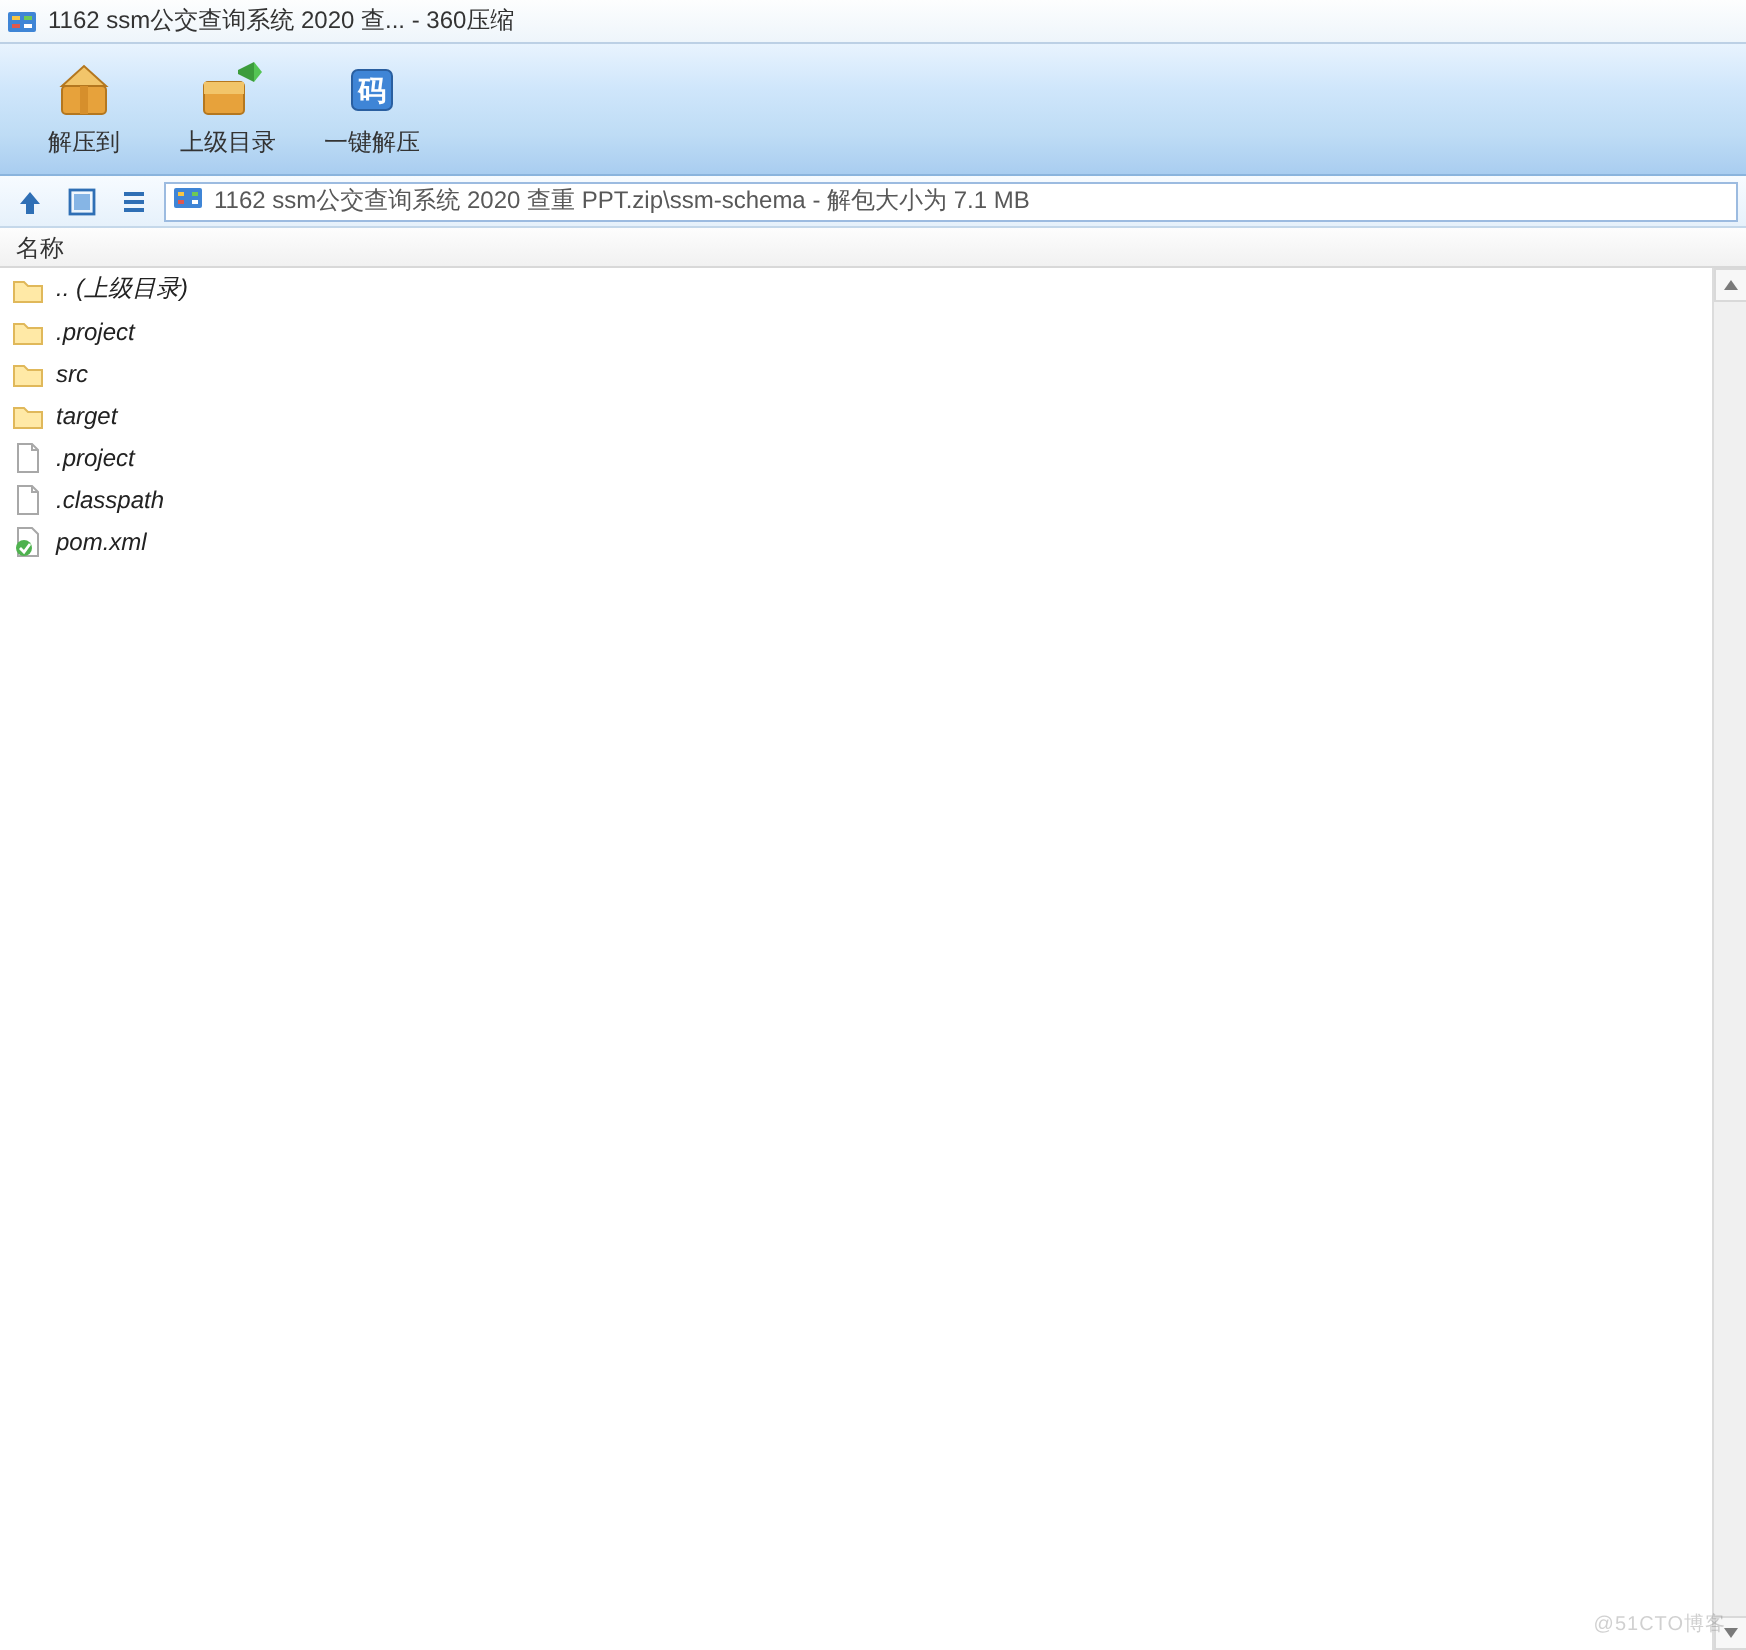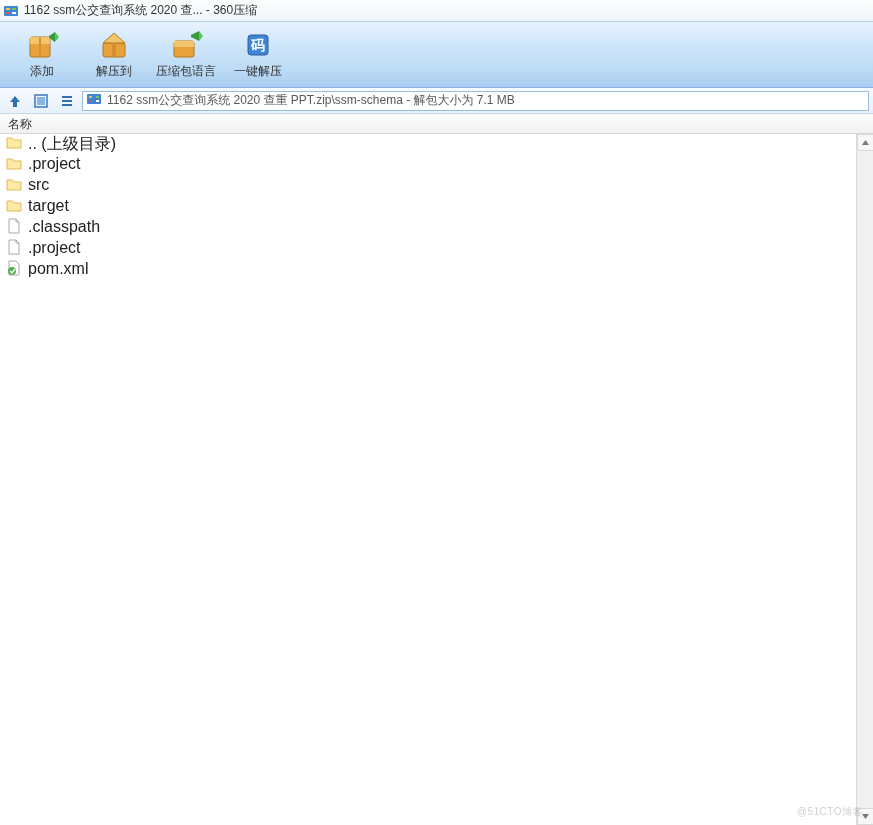--- a/index.html
+++ b/index.html
@@ -77,26 +77,27 @@
 
   
   .file-area {
     height: calc(825px - 22px - 66px - 26px - 20px);
     background: #fff;
     overflow: hidden;
     position: relative;
   }
   .file-row {
     height: 21px;
-    display: flex; align-items: flex-start;
+    display: flex; align-items: center;
     padding-left: 6px;
     gap: 6px;
-    font-size: 16px;
+    font-size: 12px;
     color: #222;
     white-space: nowrap;
+    font-style: italic;
   }
 
   .file-ico { width: 16px; height: 16px; display:flex; align-items:center; justify-content:center; }
 
   
   svg { display: block; }
 
   
   .watermark {
     position: absolute; right: 10px; bottom: 6px;
@@ -129,32 +130,20 @@
       <rect x="8" y="4" width="4" height="2" fill="#6ec957"></rect>
       <rect x="2" y="8" width="4" height="2" fill="#e0584e"></rect>
       <rect x="8" y="8" width="4" height="2" fill="#fff"></rect>
     </svg>
   </span>
   <span class="title-text">1162 ssm公交查询系统 2020 查... - 360压缩</span>
 </div>
 
 <div class="main-toolbar">
 
-  <div class="tool-btn">
-    <span class="ico">
-      <svg width="34" height="32">
-        <rect x="5" y="8" width="20" height="20" rx="2" fill="#e7a23b" stroke="#b4771f"></rect>
-        <rect x="5" y="8" width="20" height="7" fill="#f2c56a"></rect>
-        <rect x="14" y="8" width="2" height="20" fill="#d68f2c"></rect>
-        <polygon points="24,7 30,3 30,13 24,9" fill="#3c9c3c"></polygon>
-        <polygon points="30,3 34,8 30,13" fill="#54c454"></polygon>
-      </svg>
-    </span>
-    <span class="lbl">添加</span>
-  </div>
 
   <div class="tool-btn">
     <span class="ico">
       <svg width="34" height="32">
         <rect x="6" y="14" width="22" height="14" rx="2" fill="#e7a23b" stroke="#b4771f"></rect>
         <polygon points="6,14 17,4 28,14" fill="#f2c56a" stroke="#b4771f"></polygon>
         <rect x="15" y="14" width="4" height="14" fill="#d68f2c"></rect>
       </svg>
     </span>
     <span class="lbl">解压到</span>
@@ -162,21 +151,21 @@
 
   <div class="tool-btn">
     <span class="ico">
       <svg width="34" height="32">
         <rect x="5" y="12" width="20" height="16" rx="2" fill="#e7a23b" stroke="#b4771f"></rect>
         <rect x="5" y="12" width="20" height="6" fill="#f2c56a"></rect>
         <polygon points="22,6 30,2 30,12 22,8" fill="#3c9c3c"></polygon>
         <polygon points="30,2 34,7 30,12" fill="#54c454"></polygon>
       </svg>
     </span>
-    <span class="lbl">压缩包语言</span>
+    <span class="lbl">上级目录</span>
   </div>
 
 
   <div class="tool-btn">
     <span class="ico">
       <svg width="34" height="32">
         <rect x="7" y="6" width="20" height="20" rx="3" fill="#3f85d6" stroke="#2a5fa0"></rect>
         <text x="17" y="21" font-size="14" text-anchor="middle" fill="#fff" font-weight="bold">码</text>
       </svg>
     </span>
@@ -267,31 +256,31 @@
     <span>target</span>
   </div>
 
   <div class="file-row">
     <span class="file-ico">
       <svg width="16" height="16">
         <path d="M3 1 L10 1 L13 4 L13 15 L3 15 Z" fill="#fff" stroke="#a8a8a8"></path>
         <path d="M10 1 L10 4 L13 4" fill="none" stroke="#a8a8a8"></path>
       </svg>
     </span>
-    <span>.classpath</span>
+    <span>.project</span>
   </div>
 
   <div class="file-row">
     <span class="file-ico">
       <svg width="16" height="16">
         <path d="M3 1 L10 1 L13 4 L13 15 L3 15 Z" fill="#fff" stroke="#a8a8a8"></path>
         <path d="M10 1 L10 4 L13 4" fill="none" stroke="#a8a8a8"></path>
       </svg>
     </span>
-    <span>.project</span>
+    <span>.classpath</span>
   </div>
 
   <div class="file-row">
     <span class="file-ico">
       <svg width="16" height="16">
         <path d="M3 1 L10 1 L13 4 L13 15 L3 15 Z" fill="#fff" stroke="#a8a8a8"></path>
         <circle cx="6" cy="11" r="4" fill="#4fb24f"></circle>
         <path d="M4 11 L6 13 L9 9" fill="none" stroke="#fff" stroke-width="1.4"></path>
       </svg>
     </span>

